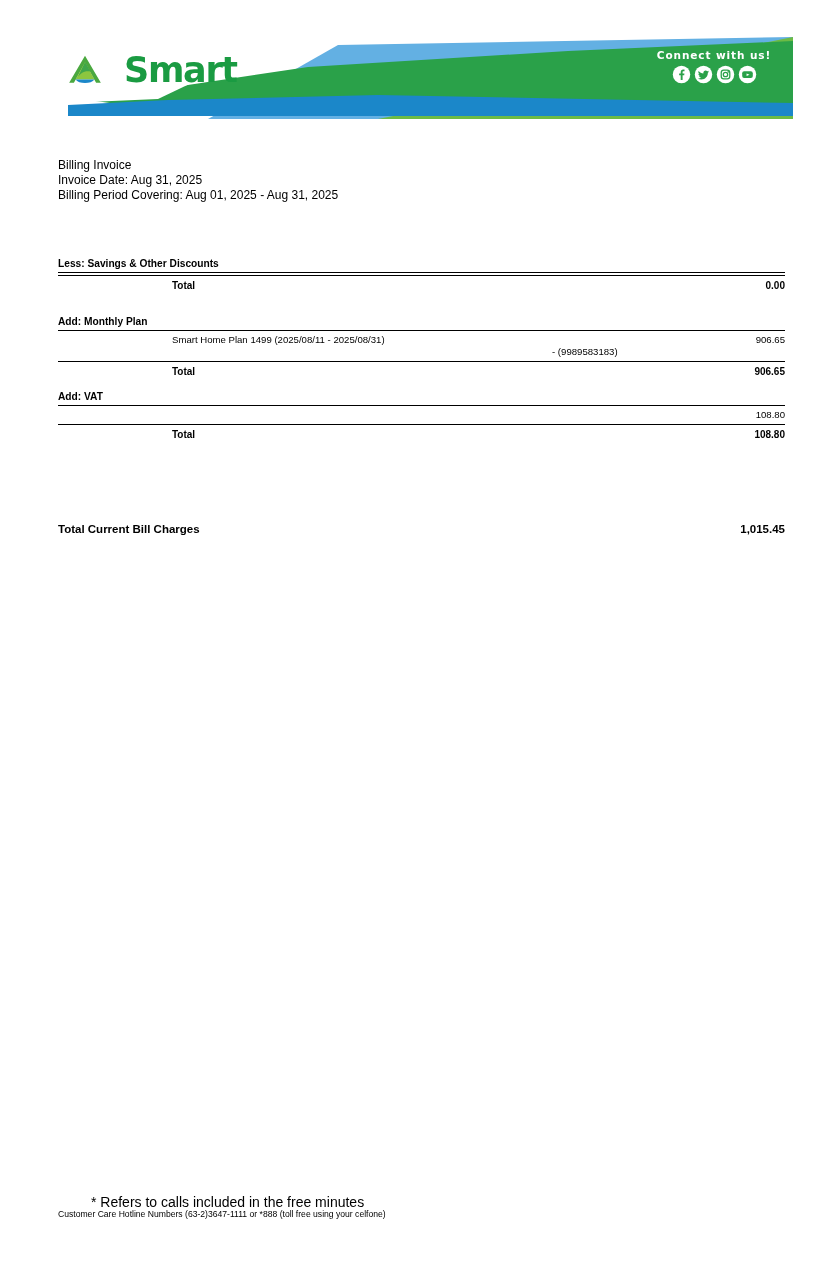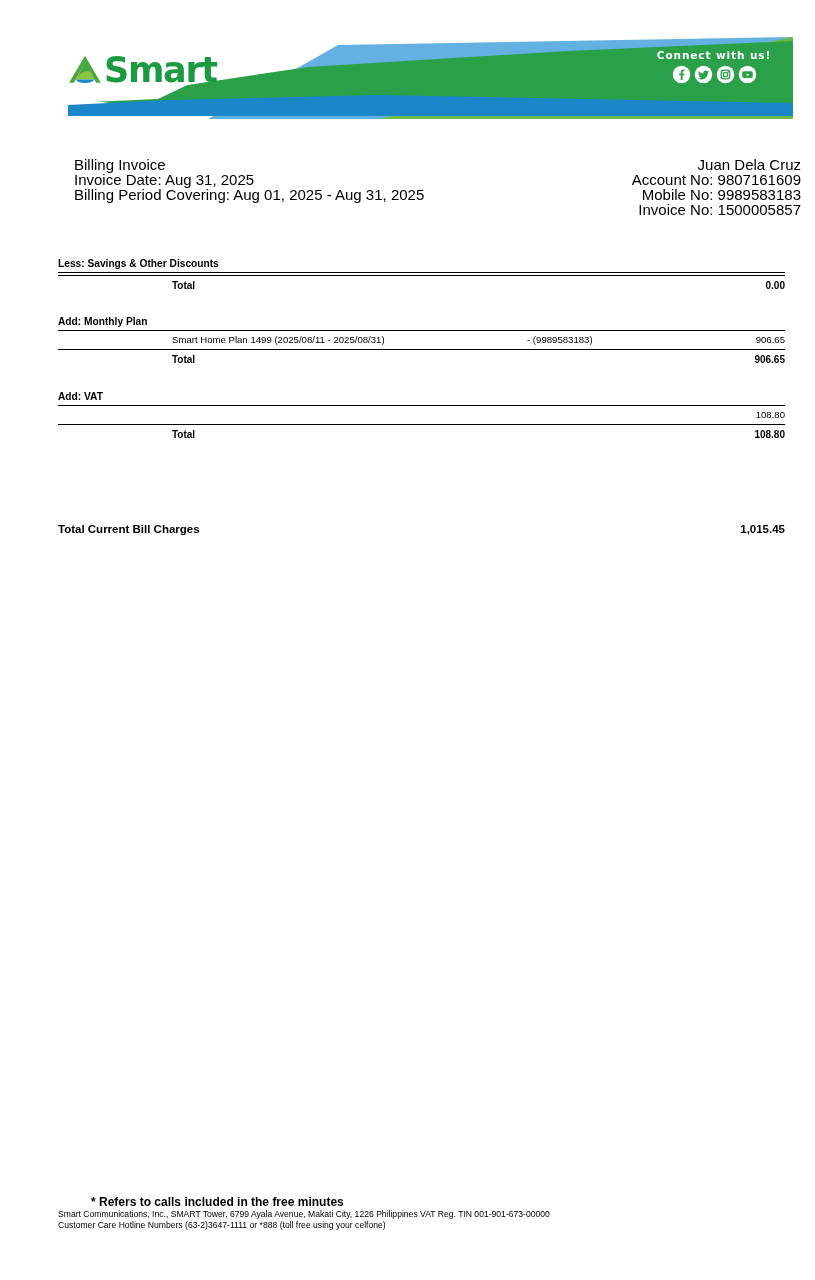--- a/index.html
+++ b/index.html
@@ -38,21 +38,21 @@
     width: 745px;
     height: 82px;
   }
 
   .logo-wrap {
     position: absolute;
     left: 18px;
     top: 14px;
     display: flex;
     align-items: center;
-    gap: 0;
+    gap: 20px;
     z-index: 4;
   }
   .logo-mark {
     width: 38px;
     height: 38px;
     display: block;
   }
   .logo-word {
     font-family: "DejaVu Sans", sans-serif;
     font-size: 35px;
@@ -102,23 +102,22 @@
   }
 
   
   .meta {
     position: absolute;
     left: 58px;
     top: 158px;
     width: 727px;
     display: flex;
     justify-content: space-between;
-    font-size: 15px;
+    font-size: 12px;
     line-height: 14.9px;
-    margin-left: 16px;
   }
   .meta-left { text-align: left; }
   .meta-right { text-align: right; }
   .meta div { white-space: nowrap; }
 
   
   .section {
     position: absolute;
     left: 58px;
     width: 727px;
@@ -133,28 +132,30 @@
   .section-rule {
     border-top: 1.1px solid #000;
     margin-top: 1.5px;
   }
   .row {
     display: flex;
     align-items: flex-start;
     font-size: 9.6px;
     line-height: 18px;
     padding-left: 114px;
+    gap: 25px;
   }
   .row .desc {
     flex: 0 0 355px;
     white-space: nowrap;
   }
   .row .mid {
     flex: 0 0 160px;
     white-space: nowrap;
+    margin-top: 12px;
   }
   .row .amt {
     flex: 1 1 auto;
     text-align: right;
     white-space: nowrap;
   }
   .row.detail {
     border-bottom: 0.8px solid #000;
   }
   .row.total .desc,
@@ -183,23 +184,23 @@
   
   .footer {
     position: absolute;
     left: 58px;
     top: 1197px;
     width: 700px;
     font-size: 8.6px;
     line-height: 11.6px;
   }
   .footer-note {
-    font-weight: bold;
+    font-weight: normal;
     padding-left: 33px;
-    font-size: 12px;
+    font-size: 14px;
   }
   .footer-line { white-space: nowrap; }
 
   .page-number {
     position: absolute;
     right: 30px;
     top: 1243px;
     font-size: 9.2px;
     font-weight: bold;
     margin-top: 40px;
@@ -261,26 +262,20 @@
       <div class="connect-url">smart.com.ph</div>
     </div>
   </div>
 
   <div class="meta">
     <div class="meta-left">
       <div>Billing Invoice</div>
       <div>Invoice Date: Aug 31, 2025</div>
       <div>Billing Period Covering: Aug 01, 2025 - Aug 31, 2025</div>
     </div>
-    <div class="meta-right">
-      <div>Juan Dela Cruz</div>
-      <div>Account No: 9807161609</div>
-      <div>Mobile No: 9989583183</div>
-      <div>Invoice No: 1500005857</div>
-    </div>
   </div>
 
   <div class="section" style="top:258px;">
     <div class="section-title">Less: Savings &amp; Other Discounts</div>
     <div class="section-rule"></div>
     <div class="row total">
       <span class="desc">Total</span>
       <span class="mid"></span>
       <span class="amt">0.00</span>
     </div>
@@ -313,19 +308,18 @@
     </div>
   </div>
 
   <div class="grand-total">
     <span>Total Current Bill Charges</span>
     <span>1,015.45</span>
   </div>
 
   <div class="footer">
     <div class="footer-note">* Refers to calls included in the free minutes</div>
-    <div class="footer-line">Smart Communications, Inc., SMART Tower, 6799 Ayala Avenue, Makati City, 1226 Philippines VAT Reg. TIN 001-901-673-00000</div>
     <div class="footer-line">Customer Care Hotline Numbers (63-2)3647-1111 or *888 (toll free using your celfone)</div>
   </div>
 
   <div class="page-number">Page 3 of 4</div>
 
 </div>
 
 </body></html>

